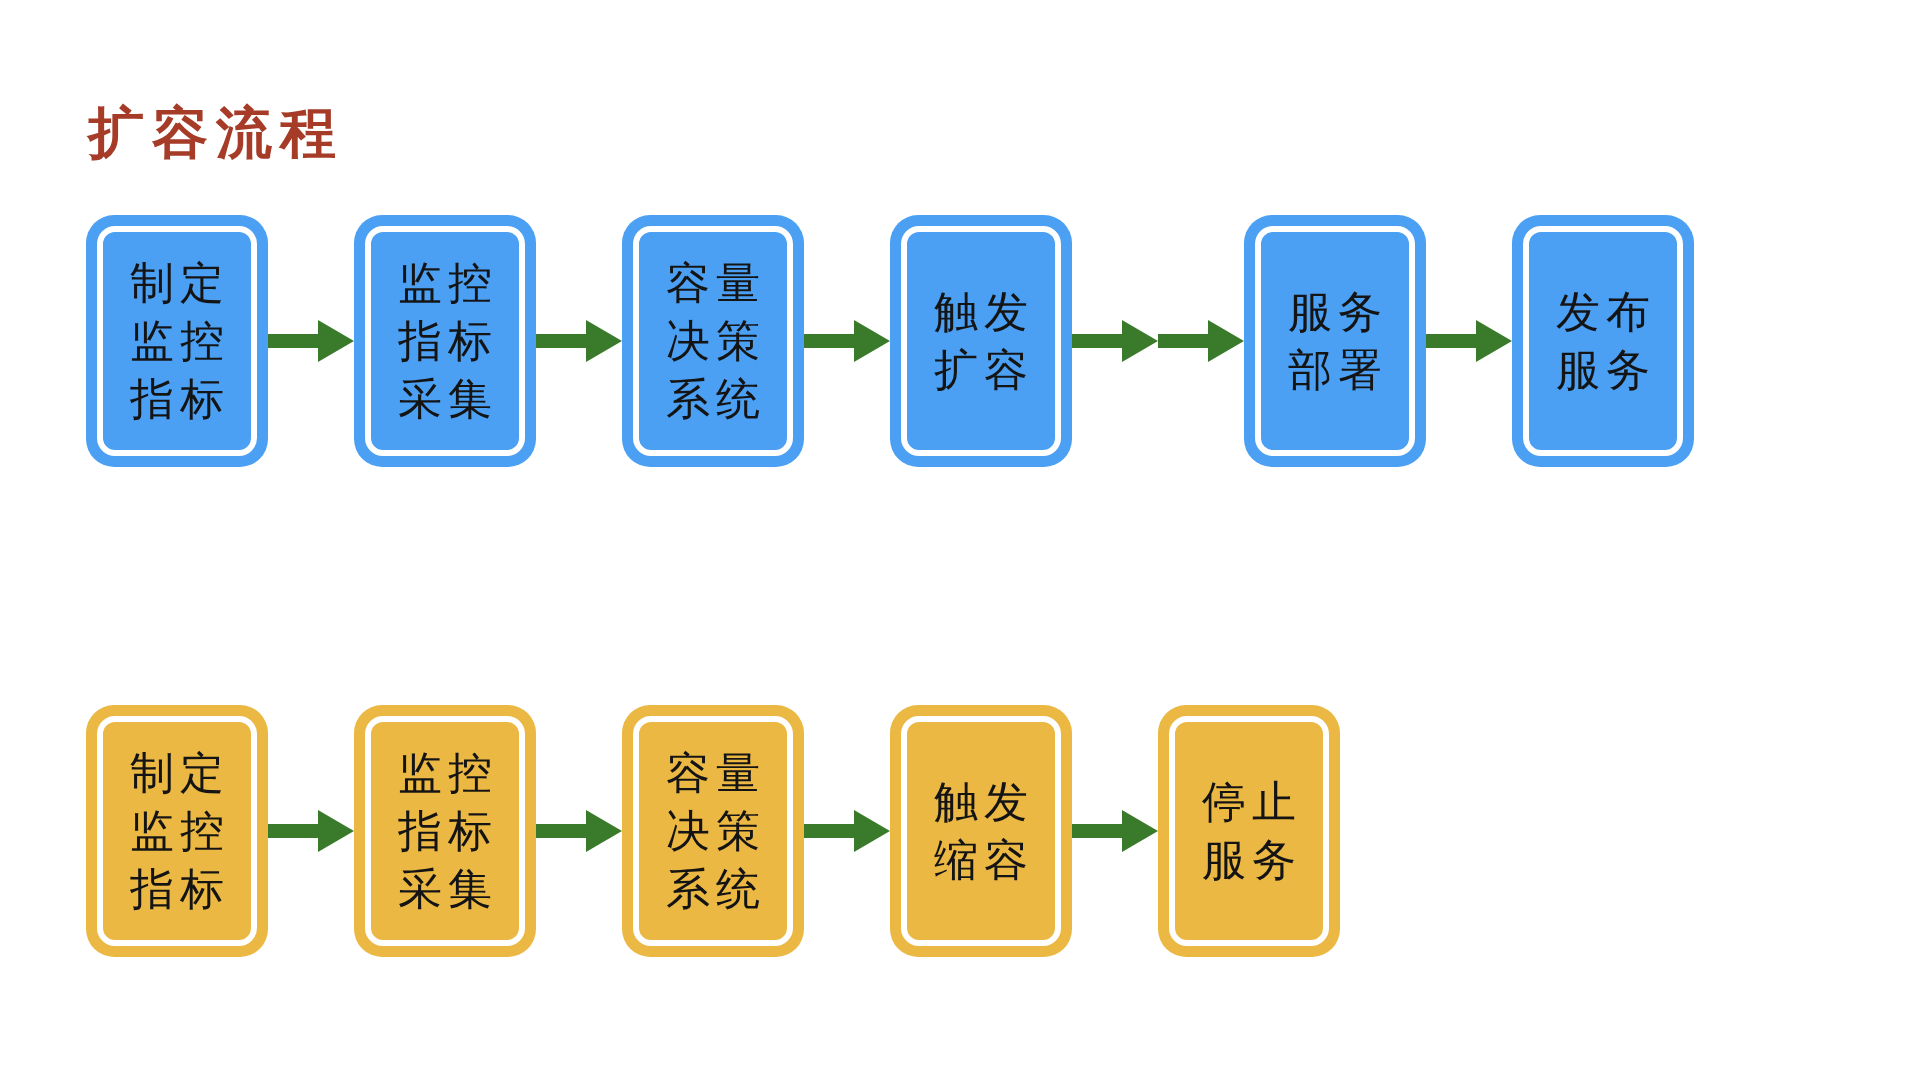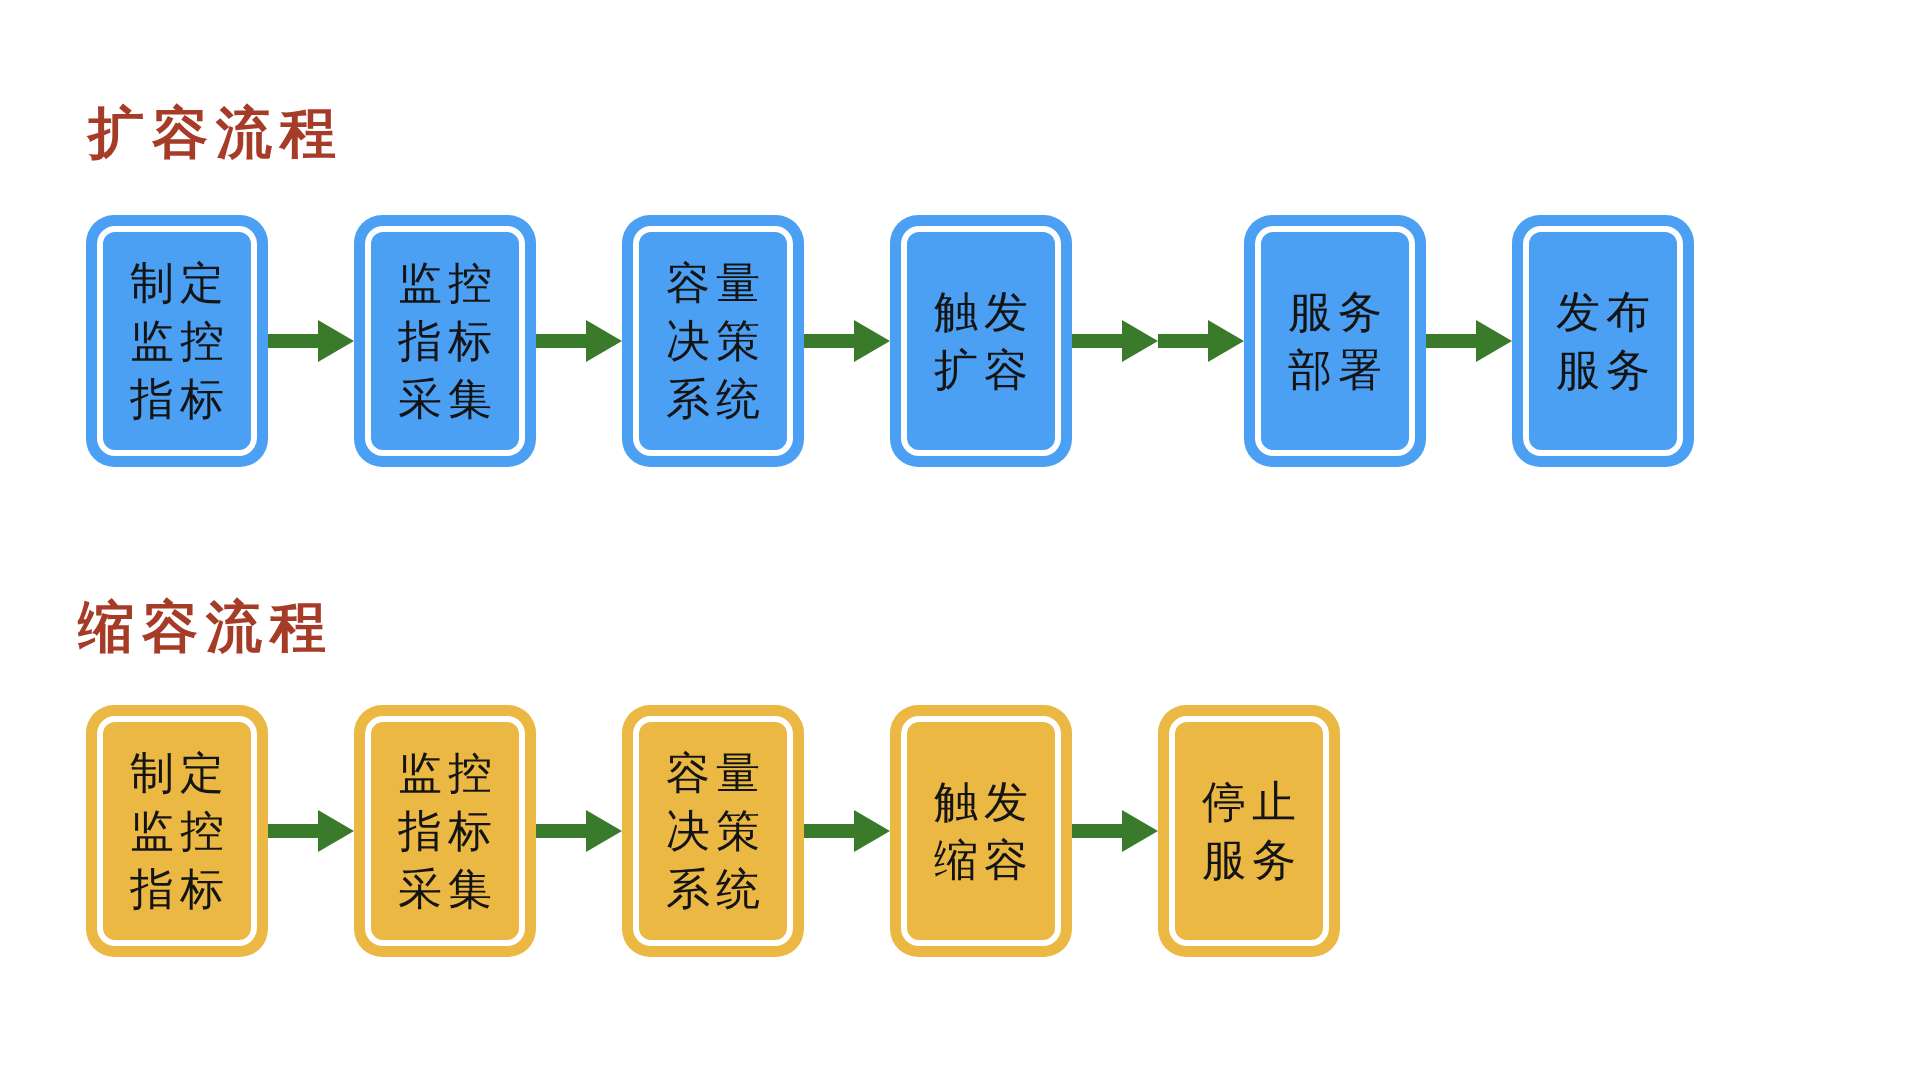--- a/index.html
+++ b/index.html
@@ -135,21 +135,20 @@
       <path d="M0 15 H50 V1 L86 22 L50 43 V29 H0 Z"></path>
     </svg>
     <div class="node blue">
       <div class="node-inner">
         <div class="node-text">发布
 服务</div>
       </div>
     </div>
   </div>
 
-  <div class="flow-title" id="title-scaledown">缩容流程</div>
 
   <div class="flow-row" id="row-scaledown">
     <div class="node yellow">
       <div class="node-inner">
         <div class="node-text">制定
 监控
 指标</div>
       </div>
     </div>
     <svg class="arrow" viewBox="0 0 86 44" aria-hidden="true">

